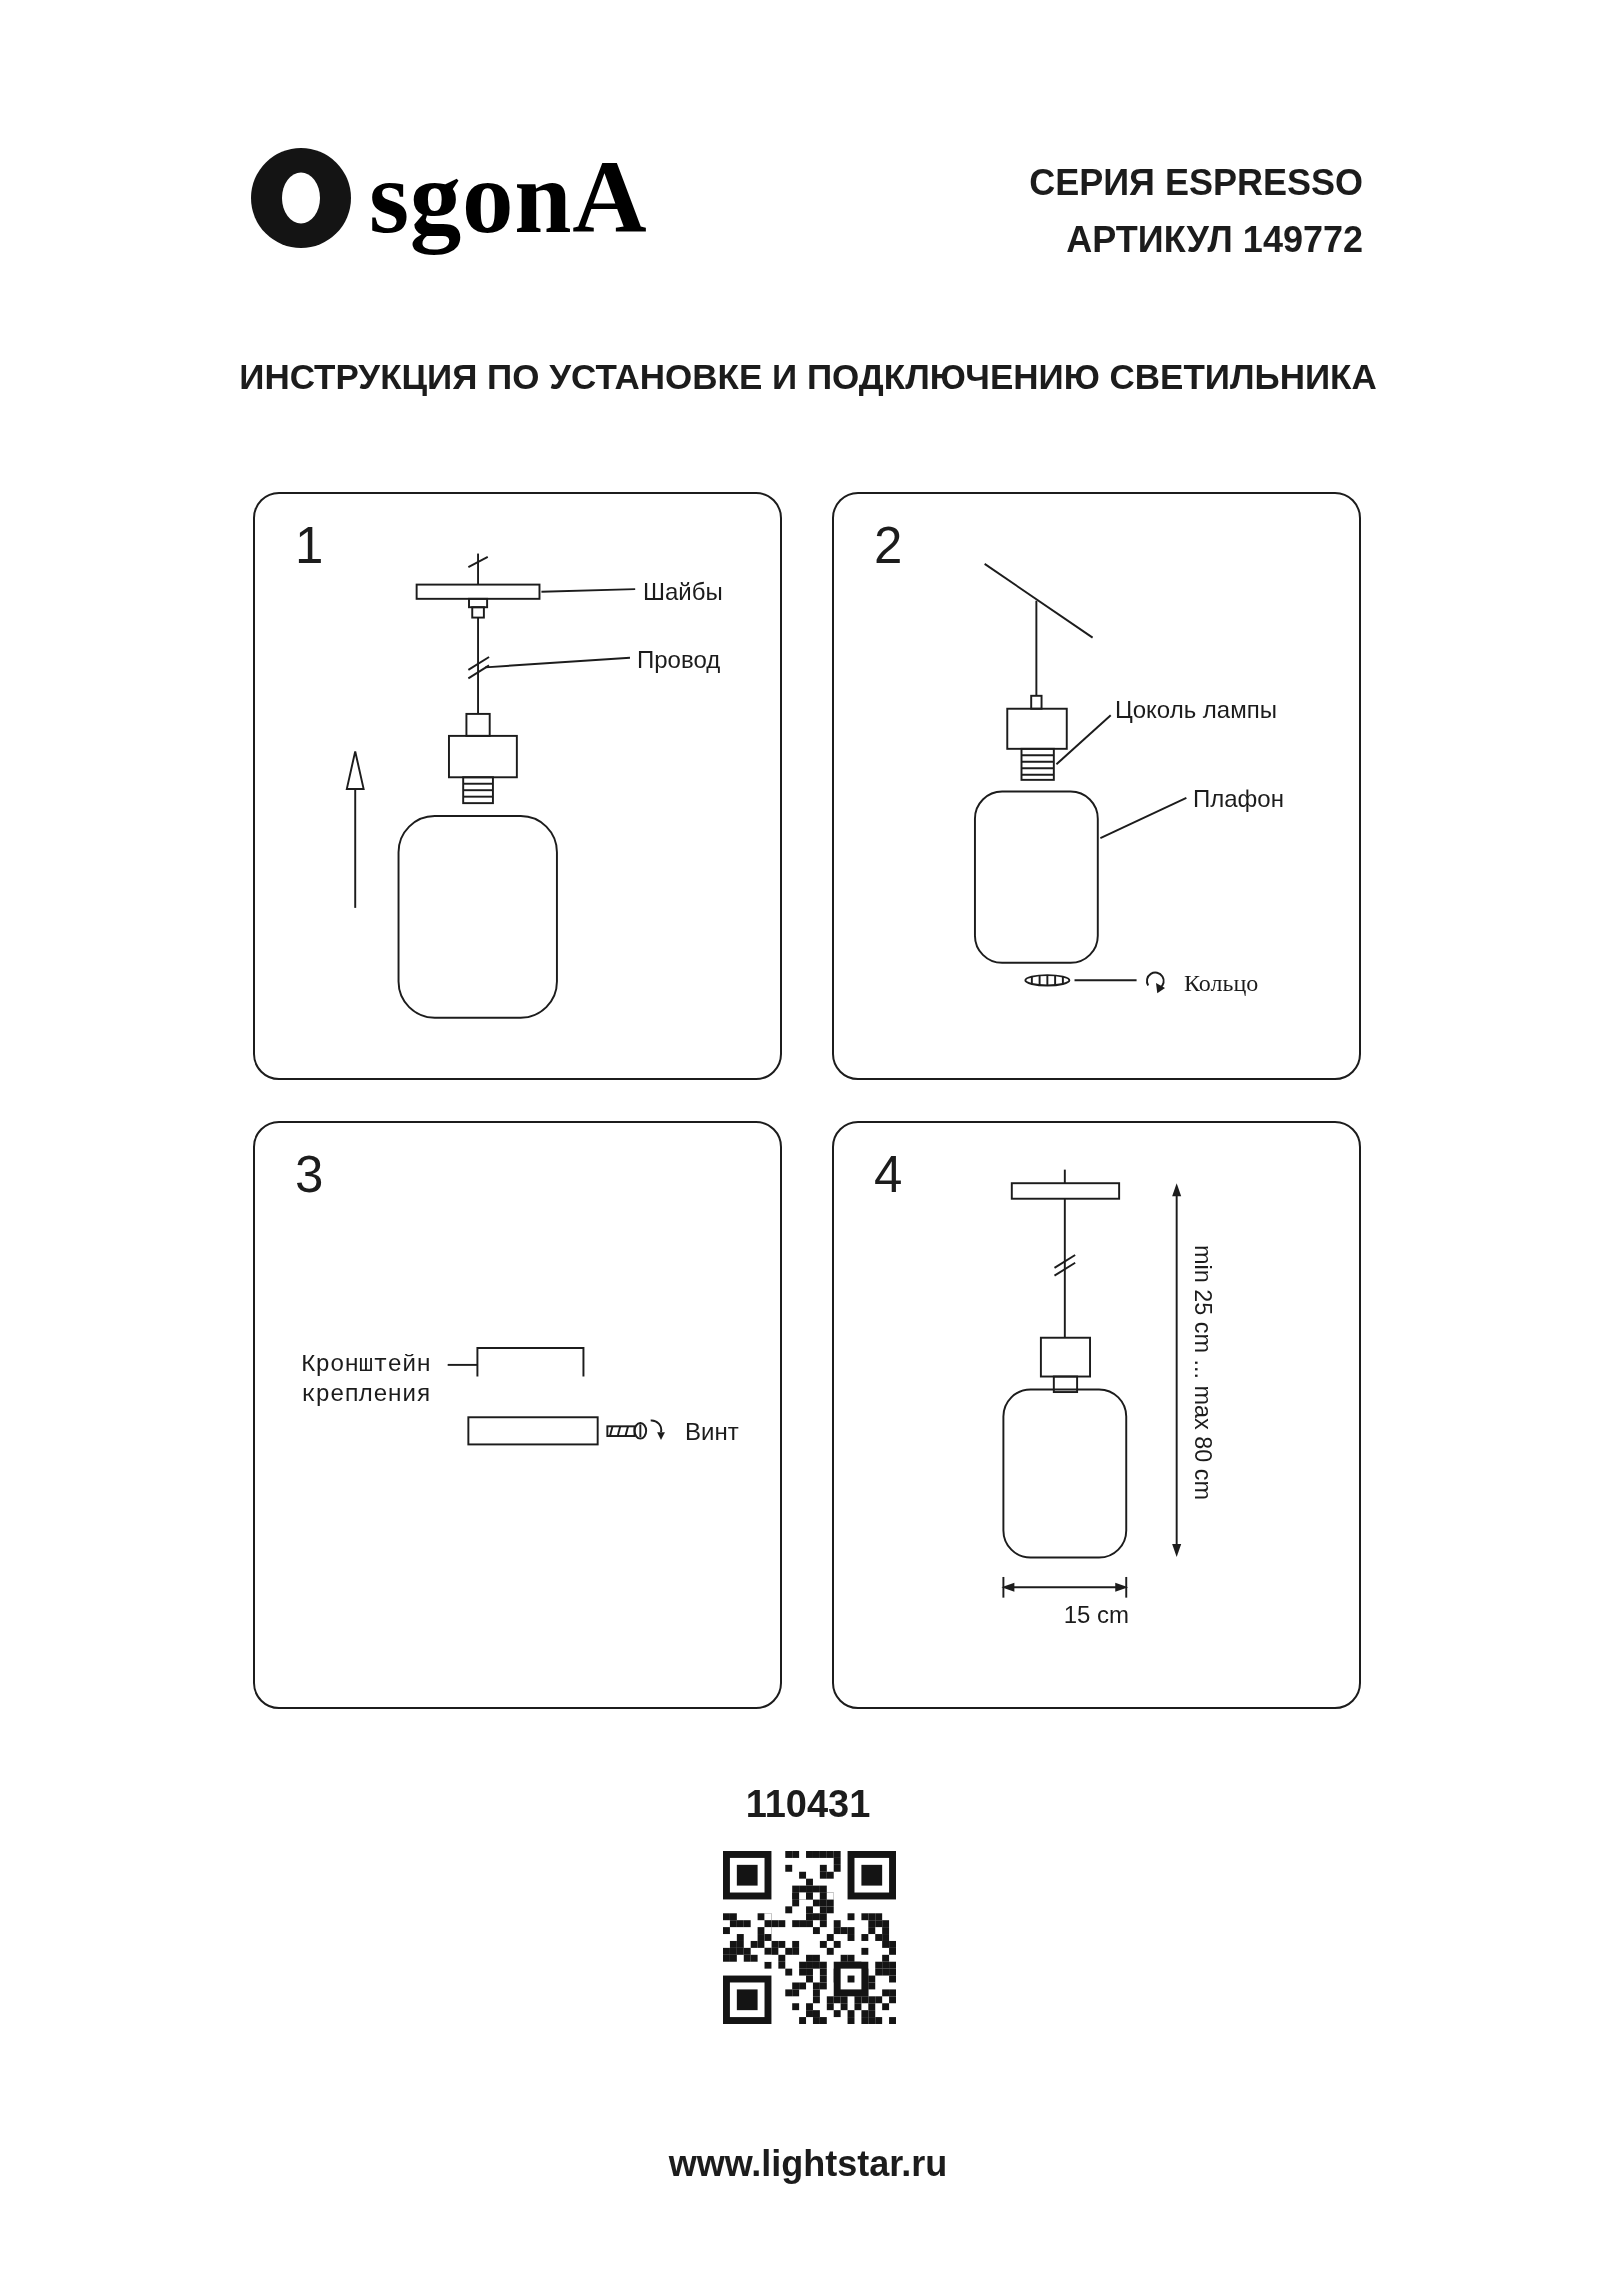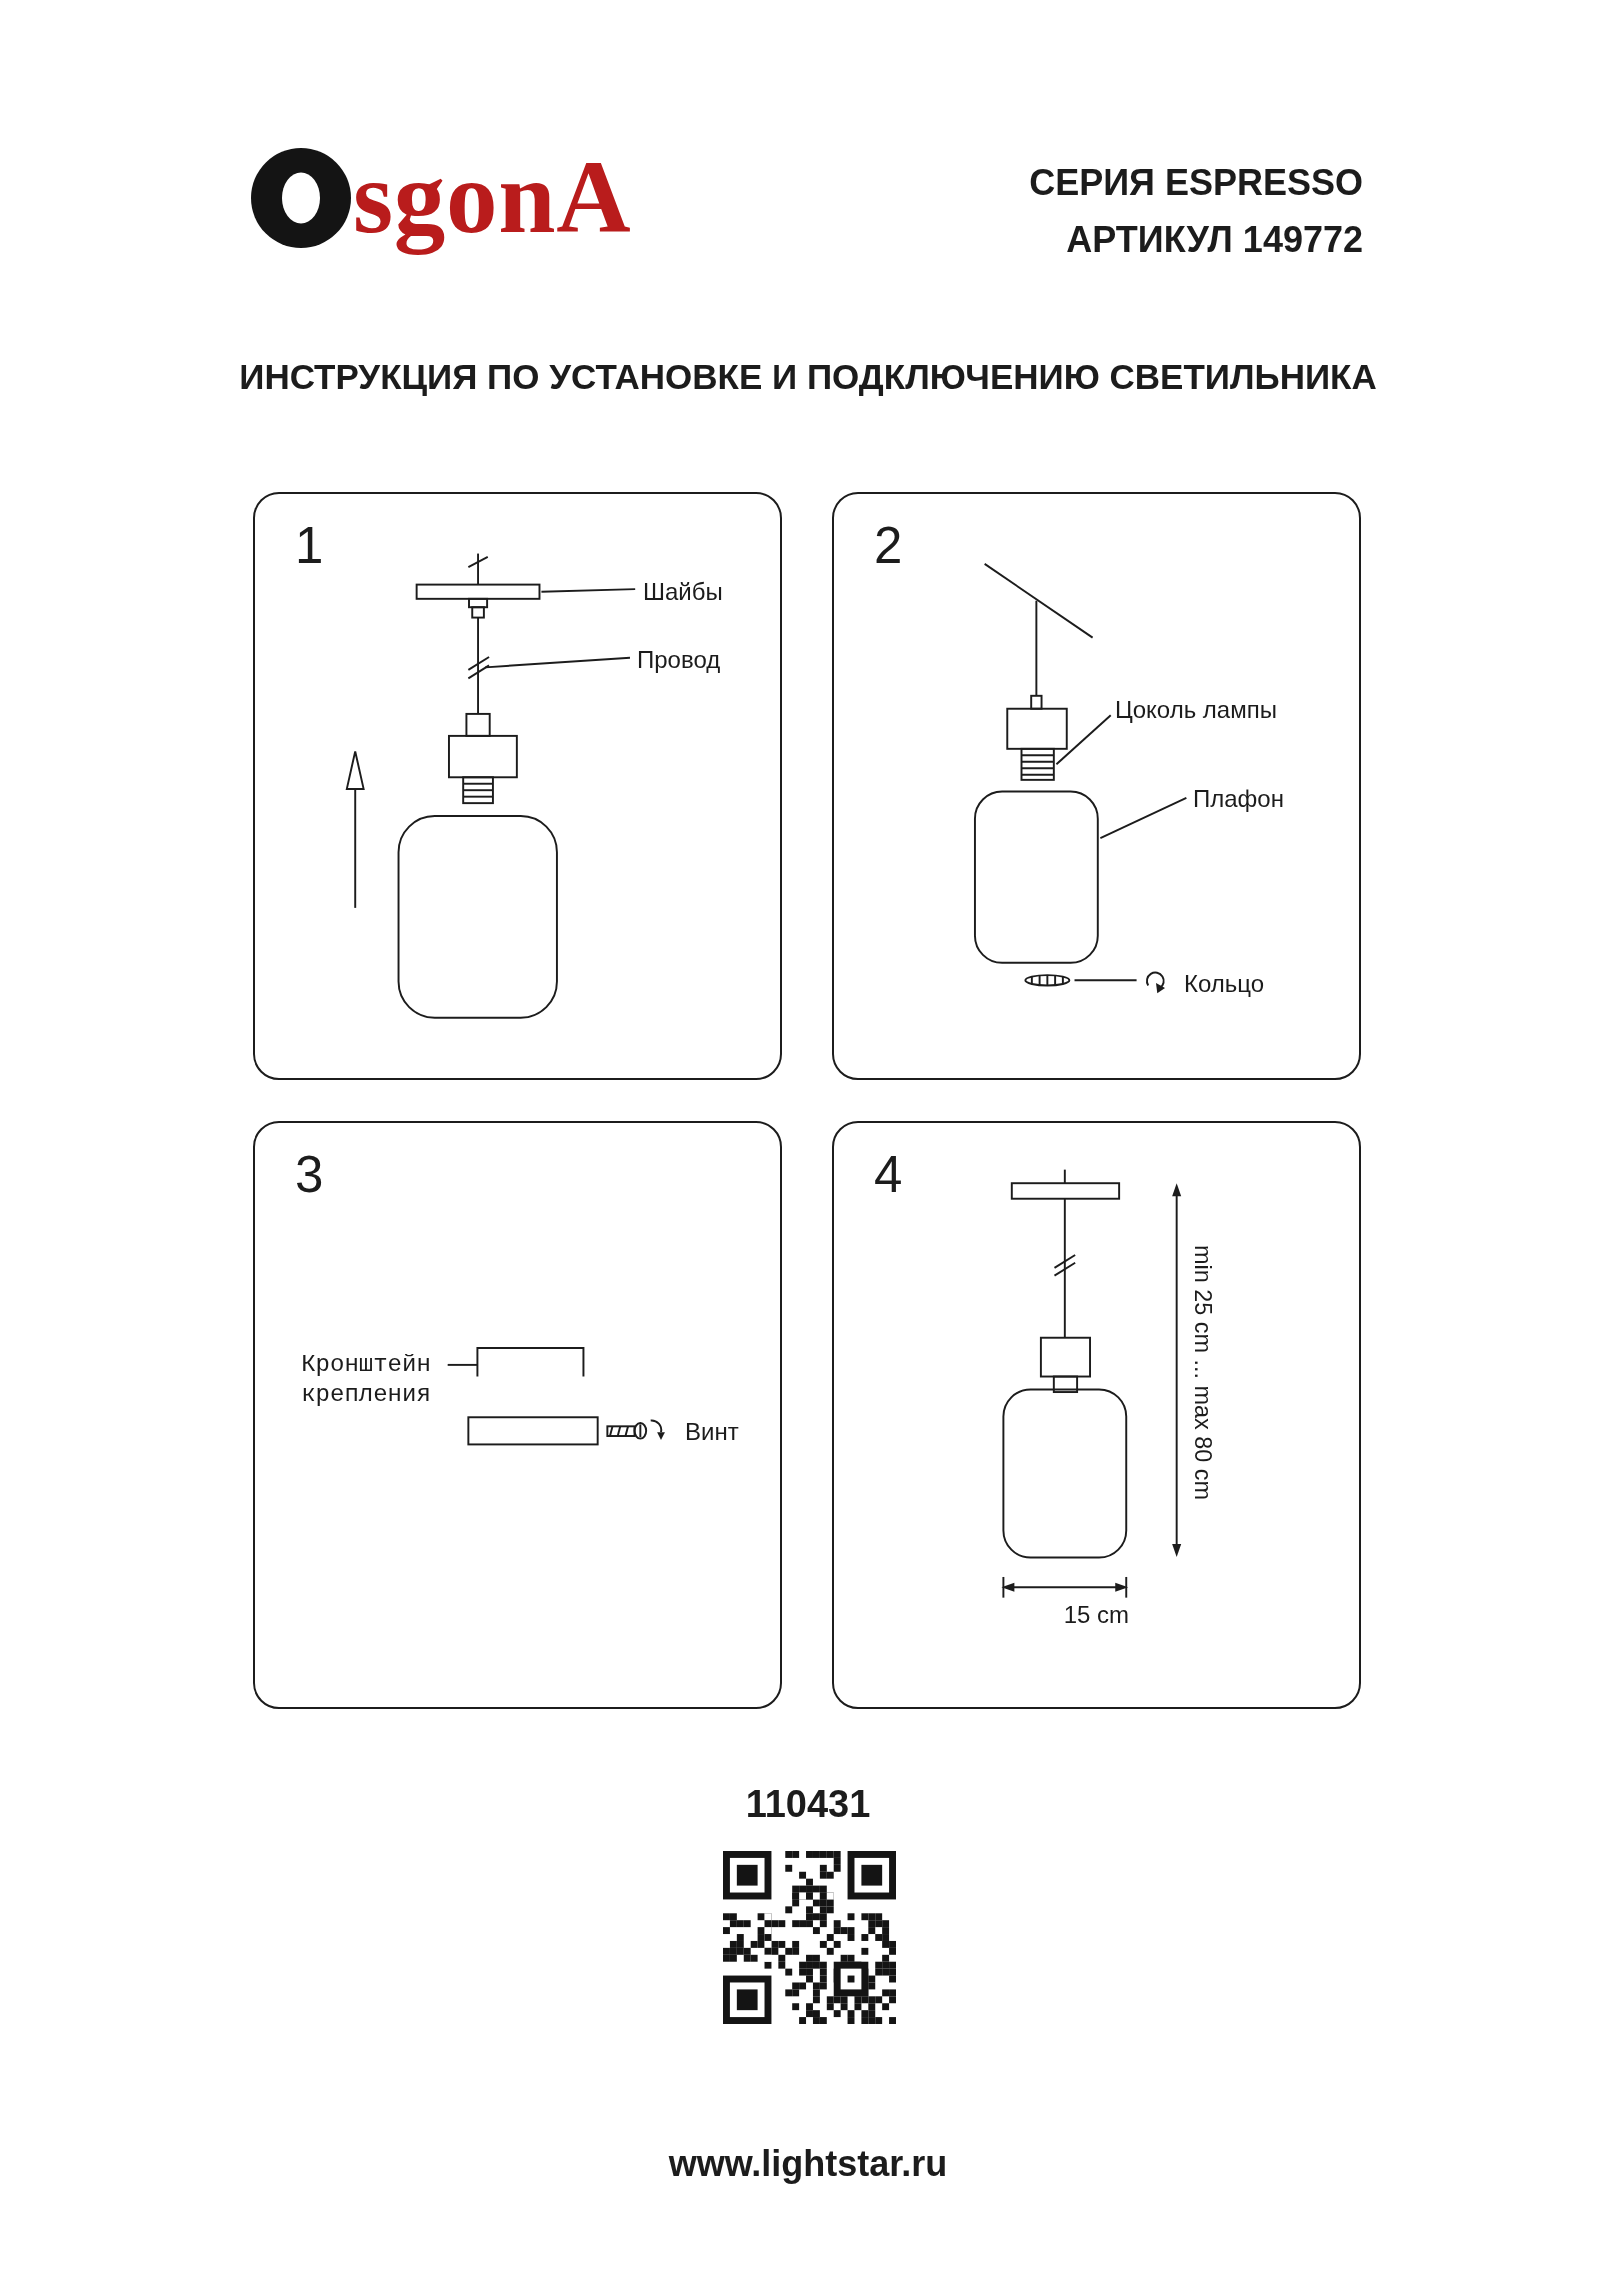--- a/index.html
+++ b/index.html
@@ -9,21 +9,21 @@
     height:2284px;
     background:#ffffff;
     font-family:"Liberation Sans", sans-serif;
     color:#1c1c1c;
     overflow:hidden;
   }
   
   .logo{position:absolute;left:251px;top:148px;display:flex;align-items:flex-start;}
   .logo-disc{position:relative;width:100px;height:100px;border-radius:50%;background:#141414;flex:0 0 auto;}
   .logo-hole{position:absolute;left:50%;top:50%;width:38px;height:51px;transform:translate(-50%,-50%);background:#ffffff;border-radius:50%;}
-  .logo-text{font-family:"Liberation Serif", serif;font-weight:700;font-size:103px;line-height:98px;margin-left:2px;letter-spacing:0.7px;color:#b91c1c;}
+  .logo-text{font-family:"Liberation Serif", serif;font-weight:700;font-size:103px;line-height:98px;margin-left:18px;letter-spacing:0.7px;color:#000000;}
   .hdr-right{position:absolute;right:253px;top:154px;text-align:right;font-weight:700;font-size:36px;line-height:57px;}
   .title{position:absolute;left:0;right:0;top:357px;text-align:center;font-weight:700;font-size:35px;}
   
   .panel{position:absolute;width:529px;height:588px;border:2.6px solid #1c1c1c;border-radius:26px;box-sizing:border-box;}
   .panel svg.draw{position:absolute;left:0;top:0;width:100%;height:100%;}
   .panel-number{position:absolute;left:40px;top:22px;font-size:51px;font-weight:400;}
   .lbl{position:absolute;font-size:24px;line-height:29px;white-space:nowrap;}
   .lbl-block{position:absolute;font-size:24px;line-height:30px;text-align:center;}
   .lbl-rot{position:absolute;font-size:23.4px;line-height:26px;text-align:center;white-space:nowrap;transform:rotate(90deg);transform-origin:0 0;}
   
@@ -124,21 +124,21 @@
       </g>
       <line x1="372" y1="752" x2="468" y2="752"></line>
       <g>
         <path d="M 486,760 A 13 13 0 1 1 504,764"></path>
         <polygon points="500,772 512,764 498,756" fill="#1c1c1c" stroke="none"></polygon>
       </g>
     </svg>
     <div class="panel-number">2</div>
     <div class="lbl" style="left:281px;top:201px;">Цоколь лампы</div>
     <div class="lbl" style="left:359px;top:290px;">Плафон</div>
-    <div class="lbl" style="left:350px;top:475px;">Кольцо</div>
+    <div class="lbl" style="left:350px;top:475px;font-family:Liberation Serif, serif;">Кольцо</div>
   </section>
 
   <section class="panel" style="left:253px;top:1121px;">
     <svg class="draw" viewBox="0 0 812 903">
       <line x1="298" y1="374" x2="344" y2="374"></line>
       <polyline points="344,392 344,348 508,348 508,392"></polyline>
       <rect x="330" y="455" width="200" height="42"></rect>
       <g>
         <rect x="545" y="469" width="42" height="15"></rect>
         <line x1="553" y1="469" x2="549" y2="484"></line>

